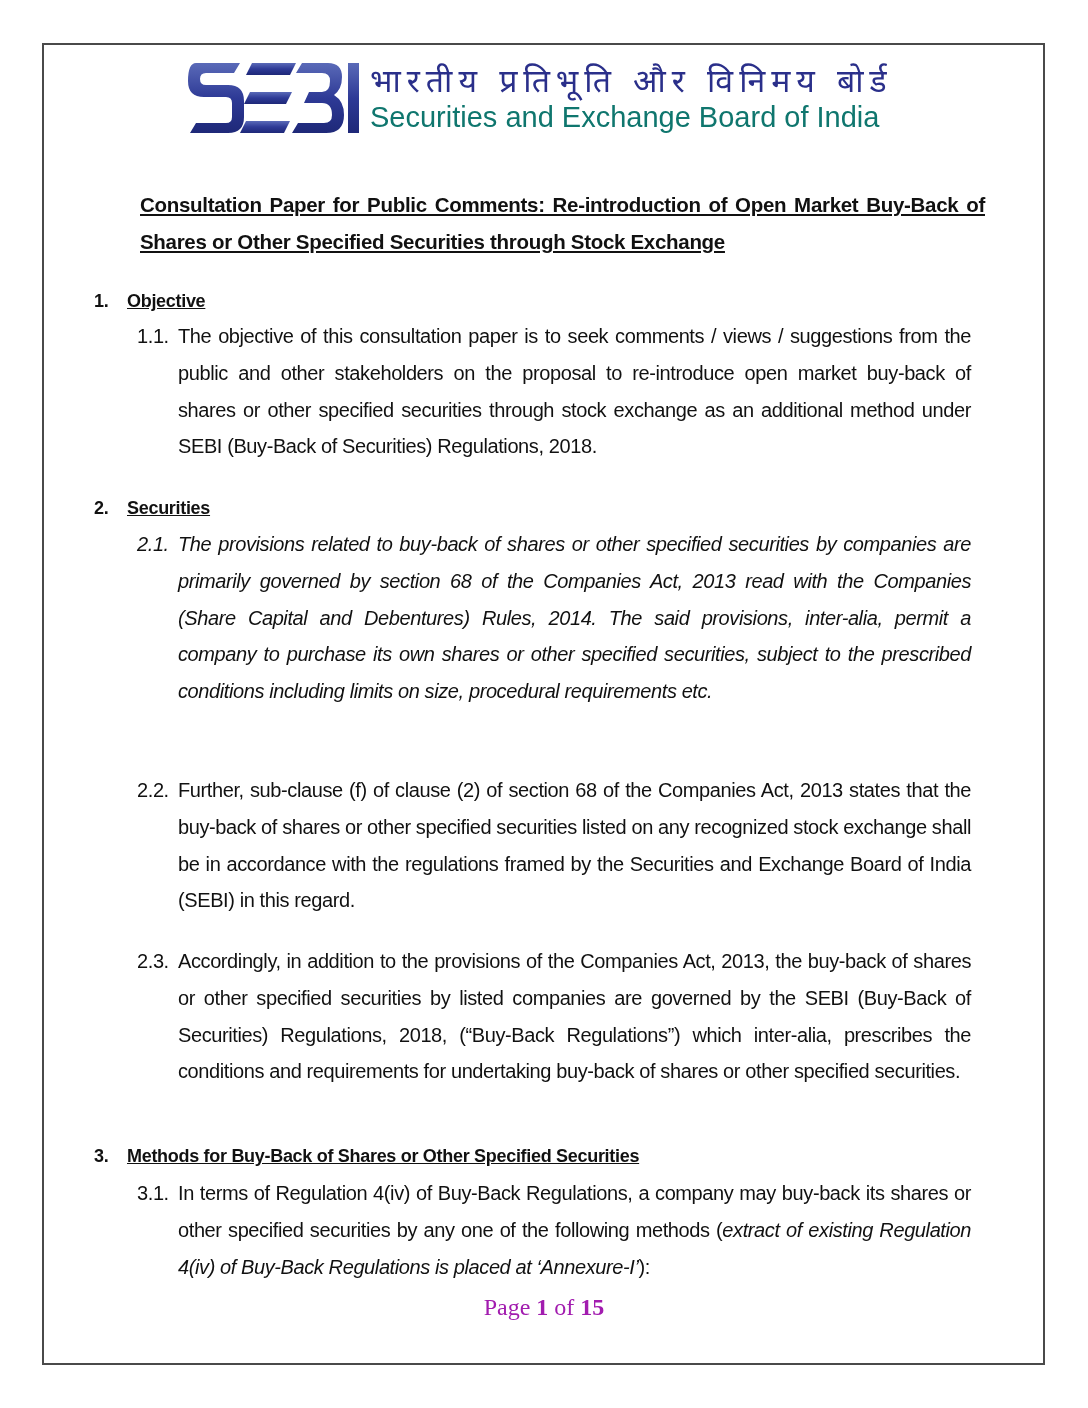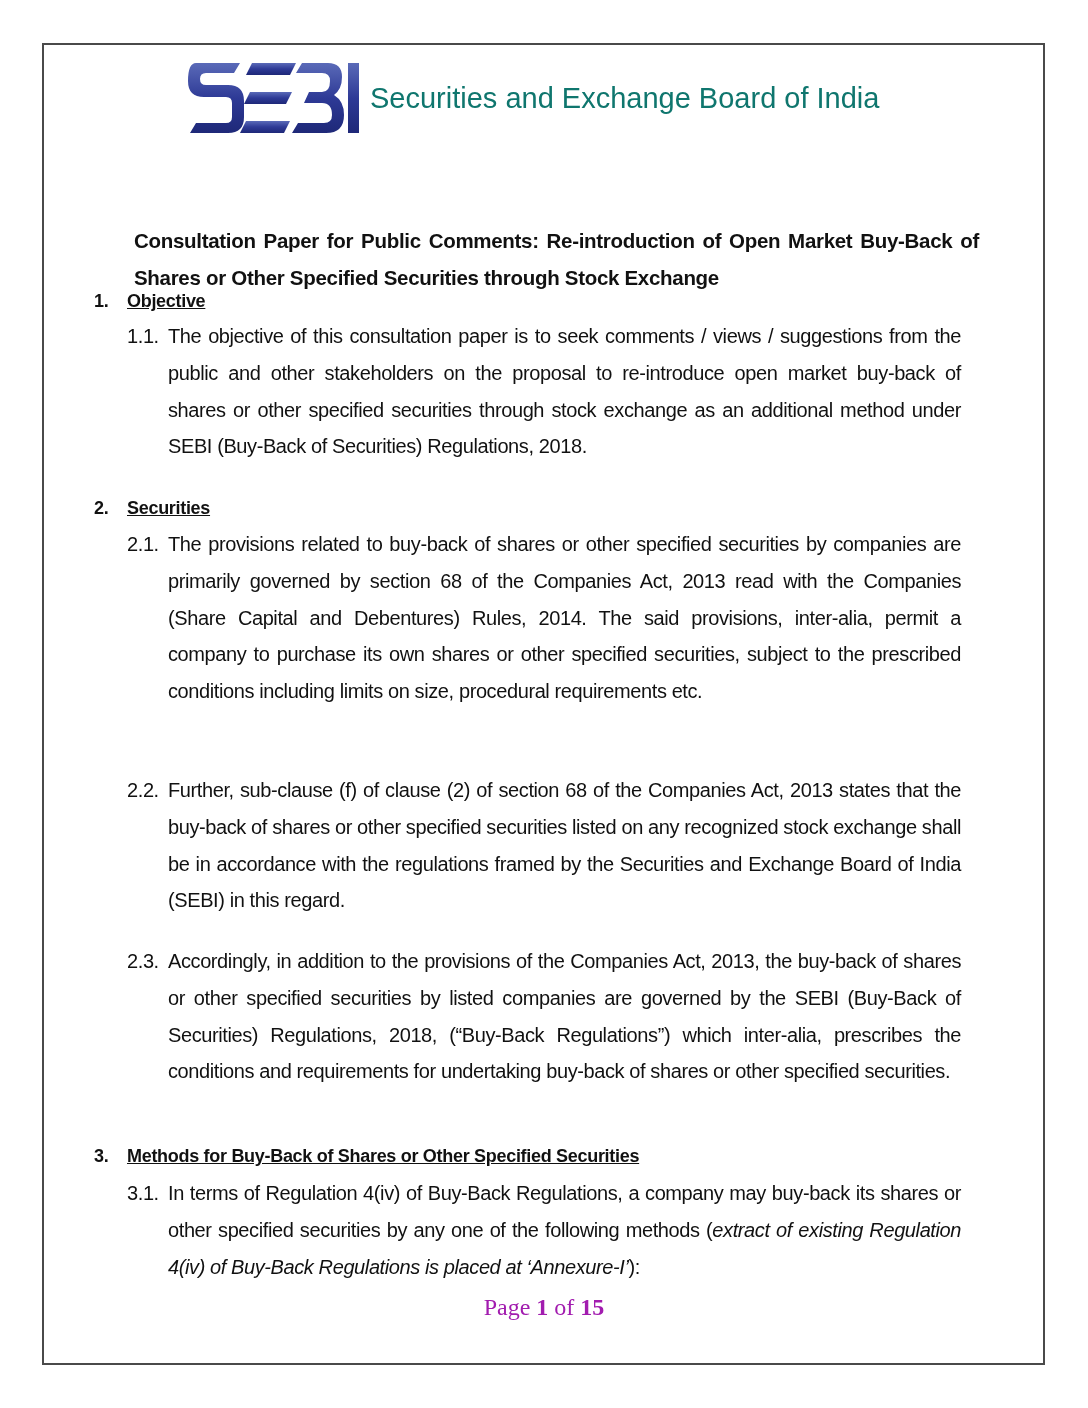--- a/index.html
+++ b/index.html
@@ -20,34 +20,33 @@
   }
   .logo-english {
     font-family: "Liberation Sans", sans-serif; font-size: 29px; color: #0f766e;
     line-height: 34px; white-space: nowrap;
   }
   .doc {
     position: absolute; left: 0; top: 0; width: 1088px;
     font-family: "Liberation Sans", sans-serif; color: #111;
   }
   .title {
-    position: absolute; left: 134px; top: 186px; width: 845px;
+    position: absolute; left: 140px; top: 186px; width: 845px;
     font-weight: bold; font-size: 20.5px; line-height: 37px;
-    text-align: justify; text-align-last: left;
+    text-decoration: underline; text-align: justify; text-align-last: left;
     letter-spacing: -0.3px;
-    margin-top: 36px;
   }
   .h {
     position: absolute; left: 94px; font-weight: bold; font-size: 18px; line-height: 28px;
     letter-spacing: -0.3px;
   }
   .h .num { display: inline-block; width: 33px; }
   .h .txt { text-decoration: underline; }
   .para {
-    position: absolute; left: 127px; width: 834px;
+    position: absolute; left: 137px; width: 834px;
     font-size: 20px; line-height: 36.8px; letter-spacing: -0.4px;
   }
   .para .pnum { position: absolute; left: 0; top: 0; }
   .para .ptxt { display: block; margin-left: 41px; text-align: justify; }
   .para .ptxt { text-indent: 0; }
   .footer {
     position: absolute; left: 0; width: 1088px; top: 1294px; text-align: center;
     font-family: "Liberation Serif", serif; font-size: 24px; color: #a21caf;
   }
   .footer b { font-weight: bold; }
@@ -73,39 +72,40 @@
 
     <path d="M64 4 H108 L102 16 H58 Z" fill="url(#lg)"></path>
     <path d="M62 33 H104 L98 45 H56 Z" fill="url(#lg)"></path>
     <path d="M58 62 H102 L96 74 H52 Z" fill="url(#lg)"></path>
 
     <path d="M114 4 H140 Q154 4 154 18 Q154 30 146 36 Q156 42 156 56 Q156 74 138 74 H104 L110 64 H136 Q144 64 144 56 Q144 44 134 44 H116 L121 33 H134 Q142 33 142 22 Q142 14 134 14 H108 Z" fill="url(#lg)"></path>
 
     <rect x="160" y="4" width="11" height="70" fill="url(#lg)"></rect>
   </svg>
   <div class="logo-text">
+    <div class="logo-hindi">भारतीय प्रतिभूति और विनिमय बोर्ड</div>
     <div class="logo-english">Securities and Exchange Board of India</div>
   </div>
 </div>
 
 <div class="doc">
   <div class="title">Consultation Paper for Public Comments: Re-introduction of Open Market Buy-Back of Shares or Other Specified Securities through Stock Exchange</div>
 
   <div class="h" style="top:287px;">
     <span class="num">1.</span><span class="txt">Objective</span>
   </div>
   <div class="para" style="top:318px;">
     <span class="pnum">1.1.</span>
     <span class="ptxt">The objective of this consultation paper is to seek comments / views / suggestions from the public and other stakeholders on the proposal to re-introduce open market buy-back of shares or other specified securities through stock exchange as an additional method under SEBI (Buy-Back of Securities) Regulations, 2018.</span>
   </div>
 
   <div class="h" style="top:494px;">
     <span class="num">2.</span><span class="txt">Securities</span>
   </div>
-  <div class="para" style="top:526px;">
+  <div class="para" style="top:526px;font-style:italic;">
     <span class="pnum">2.1.</span>
     <span class="ptxt">The provisions related to buy-back of shares or other specified securities by companies are primarily governed by section 68 of the Companies Act, 2013 read with the Companies (Share Capital and Debentures) Rules, 2014. The said provisions, inter-alia, permit a company to purchase its own shares or other specified securities, subject to the prescribed conditions including limits on size, procedural requirements etc.</span>
   </div>
   <div class="para" style="top:772px;">
     <span class="pnum">2.2.</span>
     <span class="ptxt">Further, sub-clause (f) of clause (2) of section 68 of the Companies Act, 2013 states that the buy-back of shares or other specified securities listed on any recognized stock exchange shall be in accordance with the regulations framed by the Securities and Exchange Board of India (SEBI) in this regard.</span>
   </div>
   <div class="para" style="top:943px;">
     <span class="pnum">2.3.</span>
     <span class="ptxt">Accordingly, in addition to the provisions of the Companies Act, 2013, the buy-back of shares or other specified securities by listed companies are governed by the SEBI (Buy-Back of Securities) Regulations, 2018, (“Buy-Back Regulations”) which inter-alia, prescribes the conditions and requirements for undertaking buy-back of shares or other specified securities.</span>

